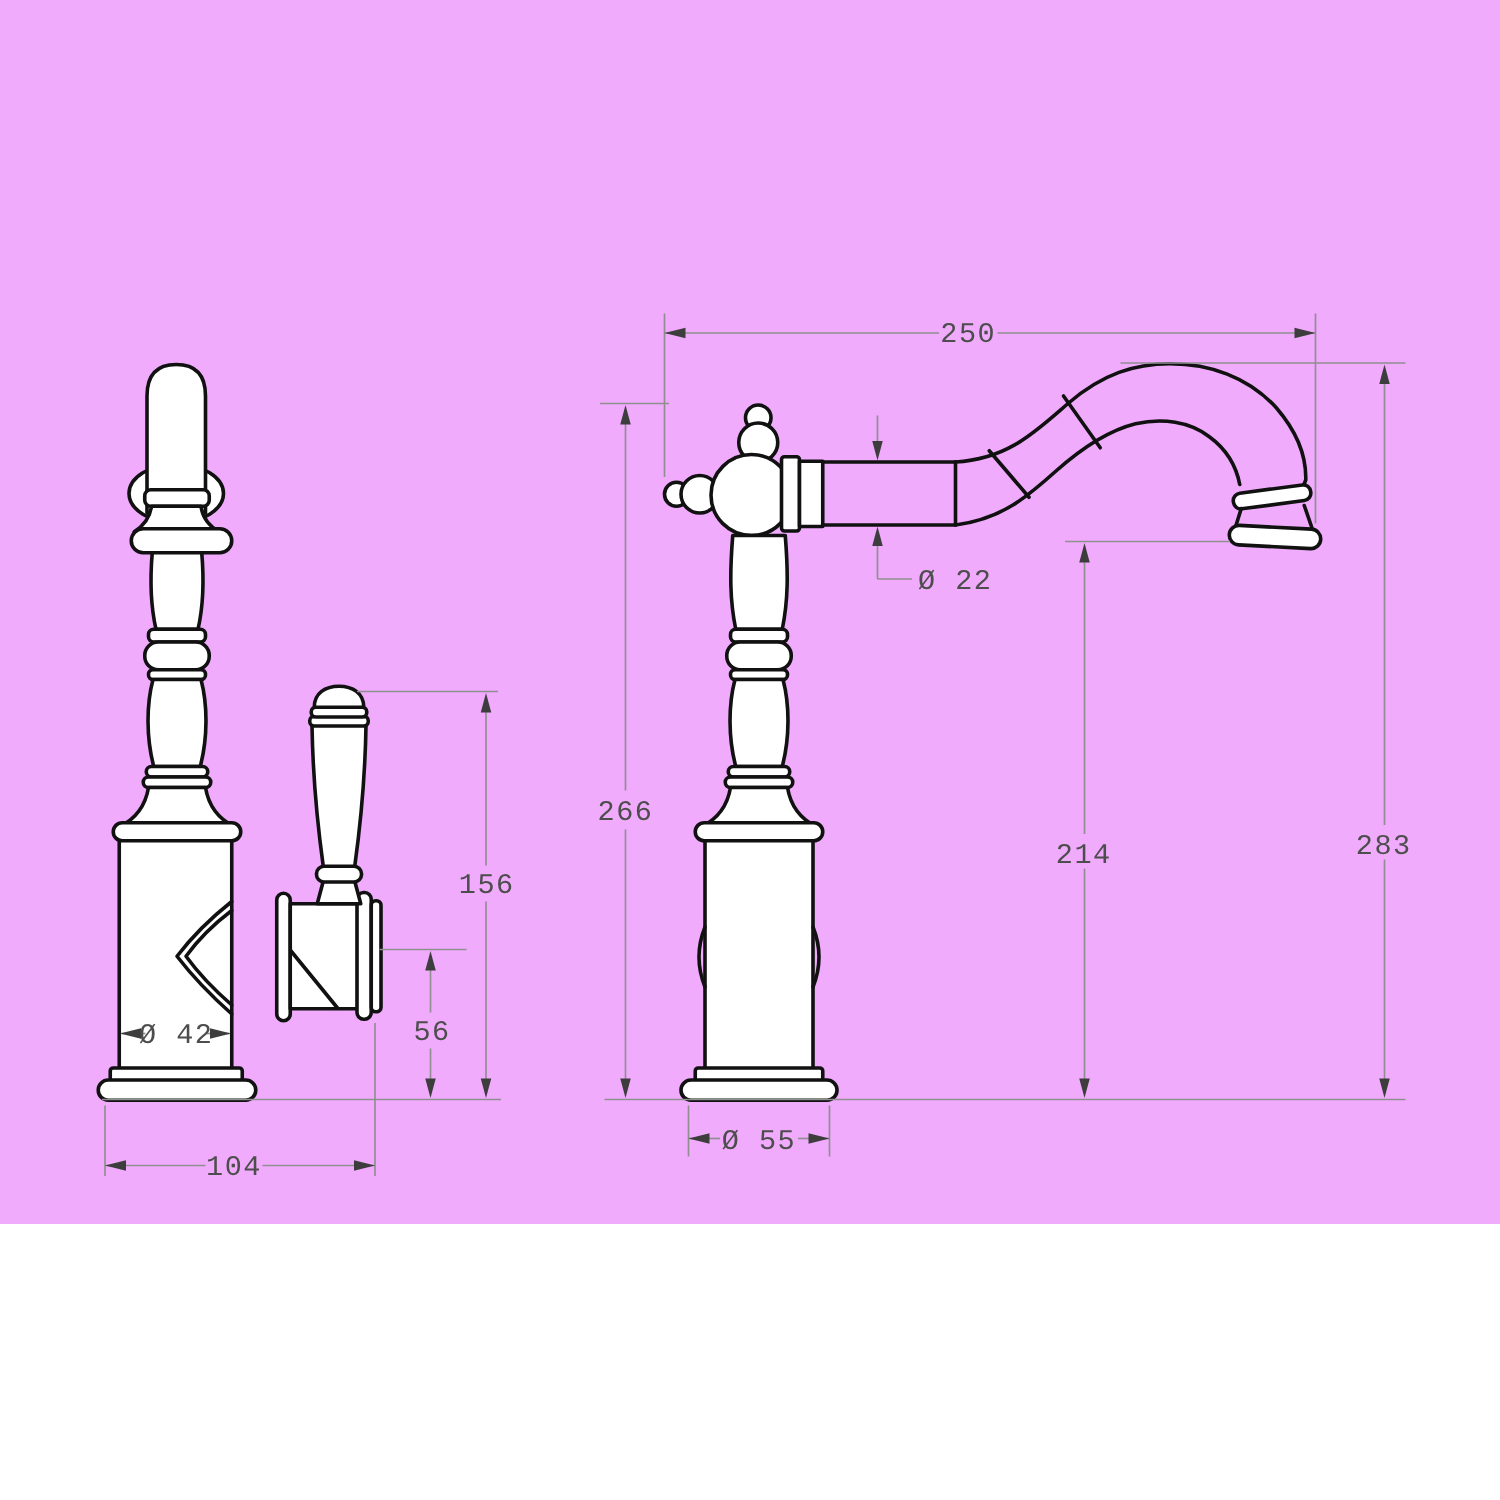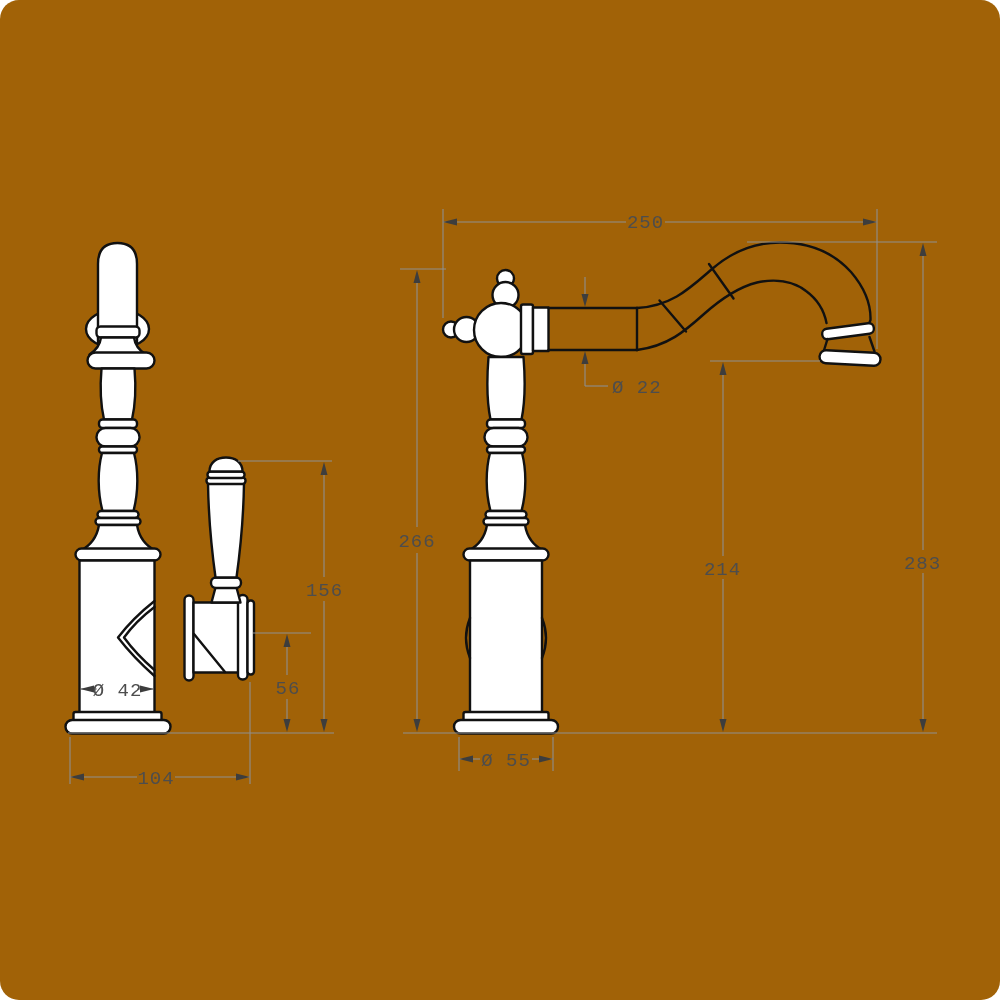--- a/index.html
+++ b/index.html
@@ -1,16 +1,16 @@
 <!DOCTYPE html>
 <html><head>
 <meta charset="utf-8">
 <style>
   html,body{margin:0;padding:0;background:#ffffff;}
-  .stage{width:1000px;height:1000px;position:relative;background:#a16207;overflow:hidden;border-radius:19px;}
+  .stage{width:1000px;height:816px;position:relative;background:#f0abfc;overflow:hidden;}
   svg{display:block;}
   
   .obj path,.obj rect,.obj circle,.obj ellipse,.obj line{
     stroke:#111;stroke-width:2.4;fill:none;stroke-linejoin:round;stroke-linecap:round;
   }
   .obj .w{fill:#fff;}
   
   .dim line,.dim path{stroke:#8f8f8f;stroke-width:1.1;fill:none;stroke-linecap:butt;}
   .dim .ah{fill:#3d3d3d;stroke:none;}
   .dim text{

